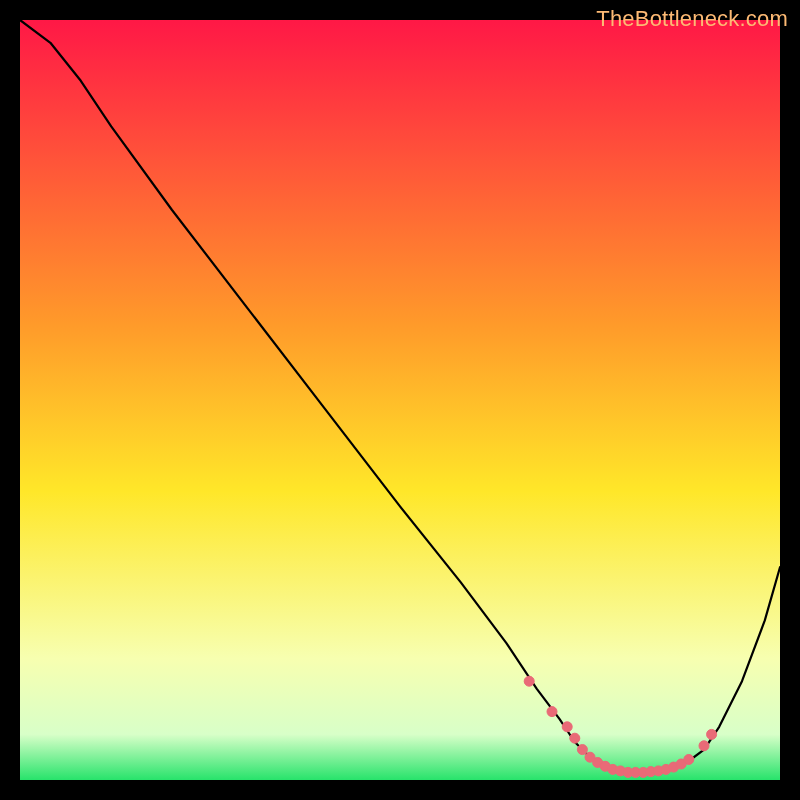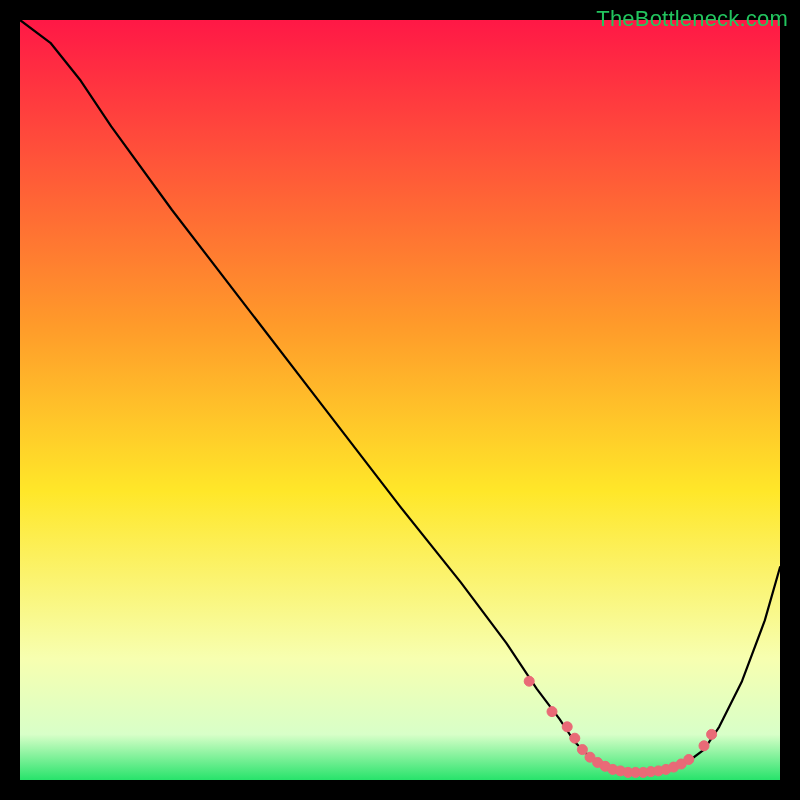--- a/index.html
+++ b/index.html
@@ -16,21 +16,21 @@
     height: 800px;
     background: #000;
   }
   .watermark {
     position: absolute;
     top: 6px;
     right: 12px;
     font-family: Arial, Helvetica, sans-serif;
     font-size: 22px;
     font-weight: 500;
-    color: #22c55e;
+    color: #fdba74;
     letter-spacing: 0.2px;
     z-index: 5;
   }
   svg.plot {
     position: absolute;
     left: 20px;
     top: 20px;
     width: 760px;
     height: 760px;
     display: block;

